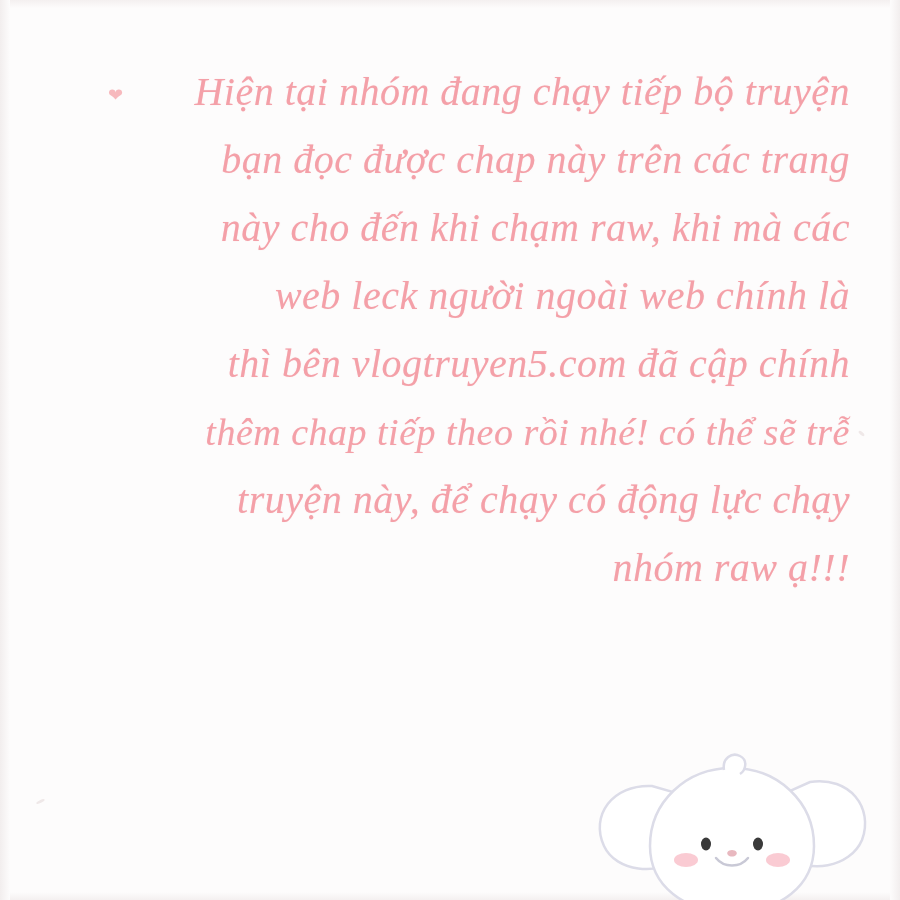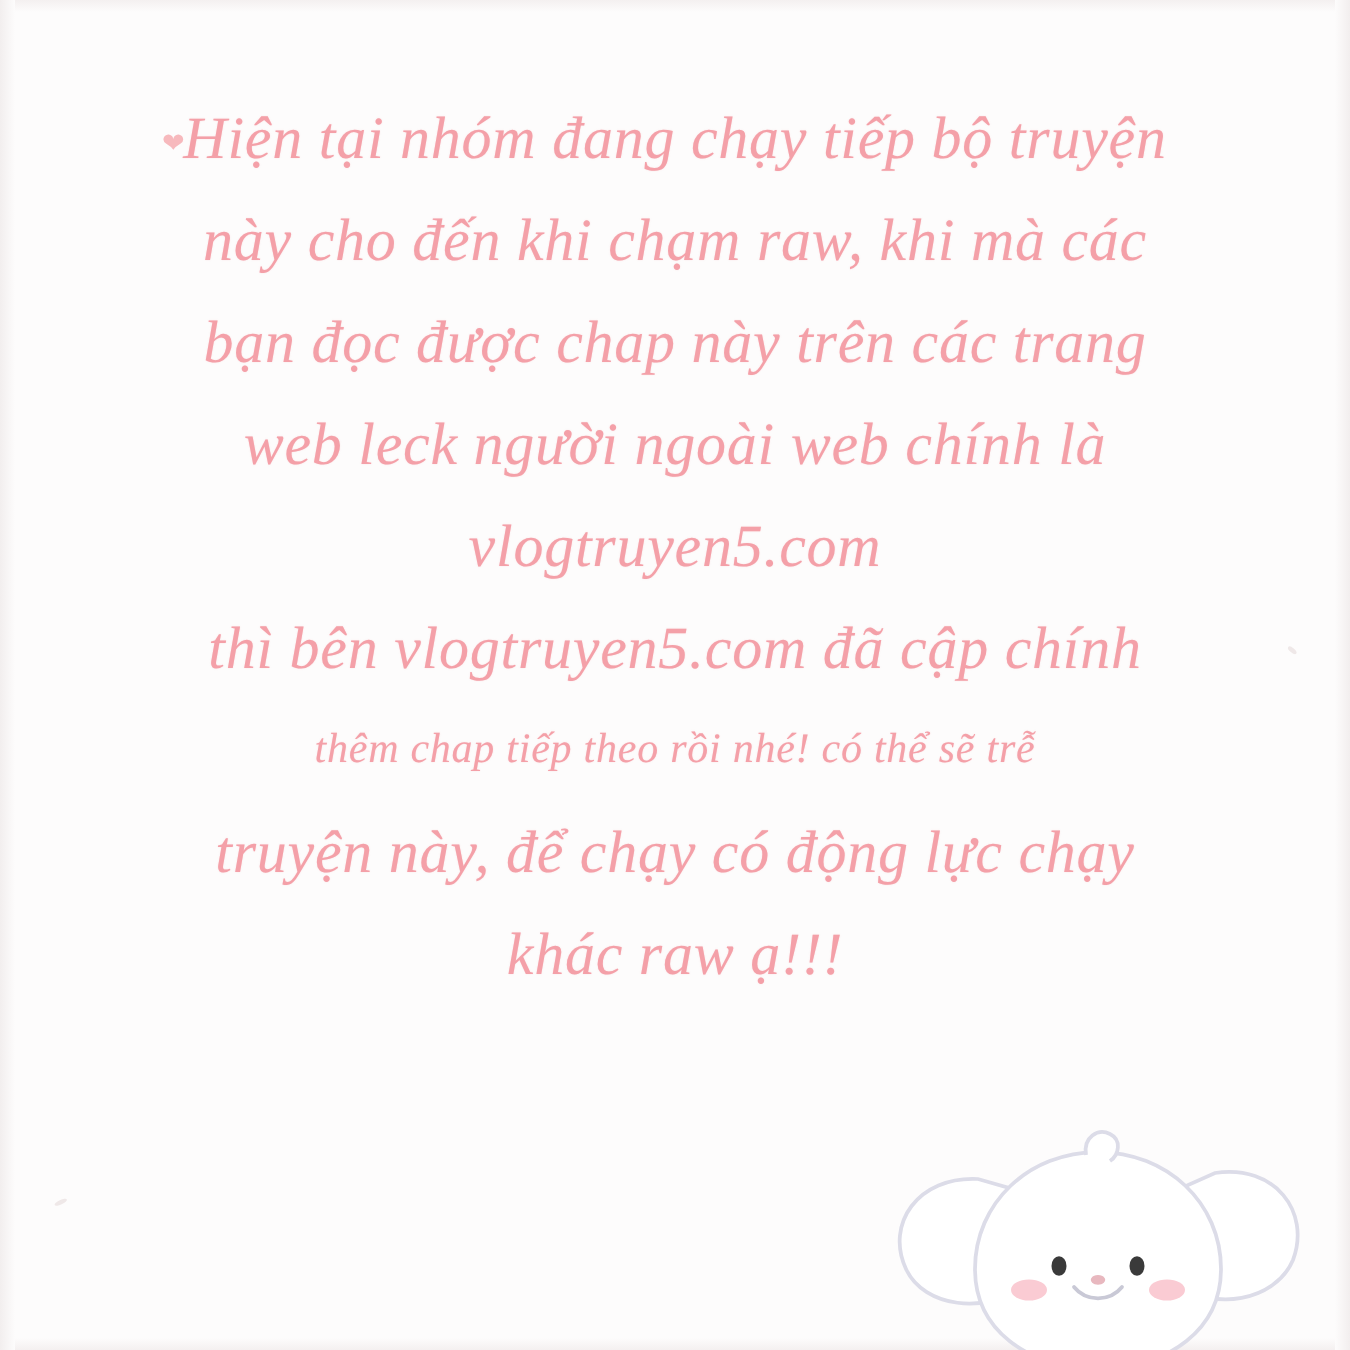--- a/index.html
+++ b/index.html
@@ -43,37 +43,37 @@
     left: 0; bottom: 0;
     width: 900px; height: 8px;
     background: linear-gradient(to top, #f4f0f0, #fdfcfc);
   }
 
   .message {
     position: absolute;
     left: 0;
     top: 58px;
     width: 900px;
-    text-align: center;
+    text-align: right;
     color: #f4a0a8;
     font-family: "Liberation Serif", serif;
     font-style: italic;
     font-size: 40px;
     line-height: 68px;
     letter-spacing: 0.5px;
     padding: 0 50px;
     box-sizing: border-box;
     text-shadow: 0 0 1px rgba(244,160,168,0.35);
   }
   .message .line {
     display: block;
     white-space: nowrap;
   }
   .message .line.tight {
-    font-size: 28px;
+    font-size: 38px;
   }
 
   .heart-mark {
     position: absolute;
     left: 108px;
     top: 86px;
     width: 20px;
     height: 20px;
     color: #f7b9bd;
     font-size: 18px;
@@ -108,28 +108,27 @@
   <div class="edge-left"></div>
   <div class="edge-right"></div>
 
   <div class="speck s1"></div>
   <div class="speck s2"></div>
 
   <div class="heart-mark">❤</div>
 
   <div class="message">
     <span class="line">Hiện tại nhóm đang chạy tiếp bộ truyện</span>
+    <span class="line">bạn đọc được chap này trên các trang</span>
     <span class="line">này cho đến khi chạm raw, khi mà các</span>
-    <span class="line">bạn đọc được chap này trên các trang</span>
     <span class="line">web leck người ngoài web chính là</span>
-    <span class="line">vlogtruyen5.com</span>
     <span class="line">thì bên vlogtruyen5.com đã cập chính</span>
     <span class="line tight">thêm chap tiếp theo rồi nhé! có thể sẽ trễ</span>
     <span class="line">truyện này, để chạy có động lực chạy</span>
-    <span class="line">khác raw ạ!!!</span>
+    <span class="line">nhóm raw ạ!!!</span>
   </div>
 
   <div class="mascot">
     <svg viewBox="0 0 300 160" xmlns="http://www.w3.org/2000/svg">
 
       <path d="M70 40 C30 38 8 70 22 100 C34 126 76 130 98 112 C112 100 110 60 98 48 Z" fill="#ffffff" stroke="#dcdce8" stroke-width="2.5"></path>
 
       <path d="M228 36 C268 30 292 62 280 94 C268 122 226 128 204 110 C190 98 196 56 210 44 Z" fill="#ffffff" stroke="#dcdce8" stroke-width="2.5"></path>
 
       <path d="M150 22 C196 22 232 56 232 100 C232 140 198 166 150 166 C102 166 68 140 68 100 C68 56 104 22 150 22 Z" fill="#ffffff" stroke="#dcdce8" stroke-width="2.5"></path>

